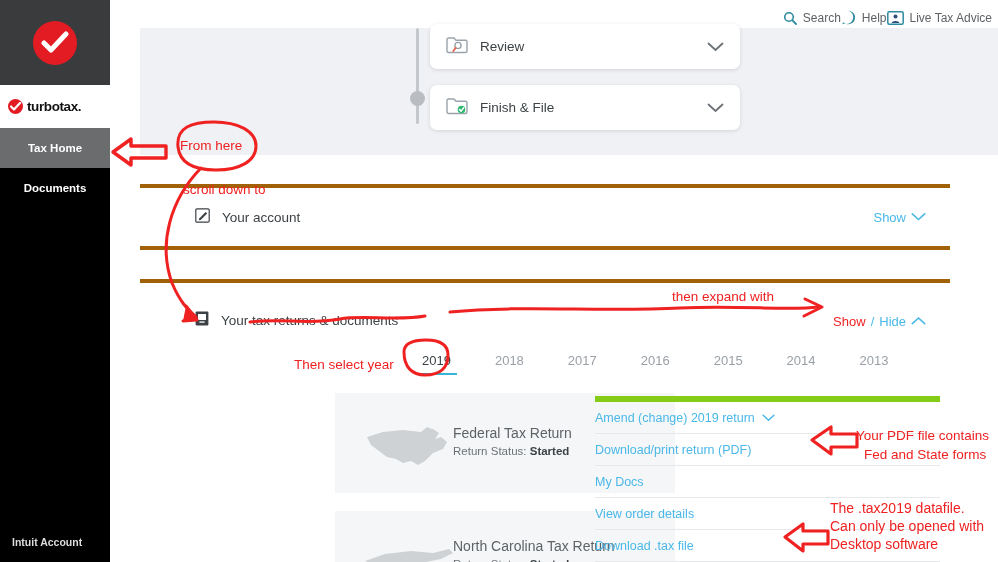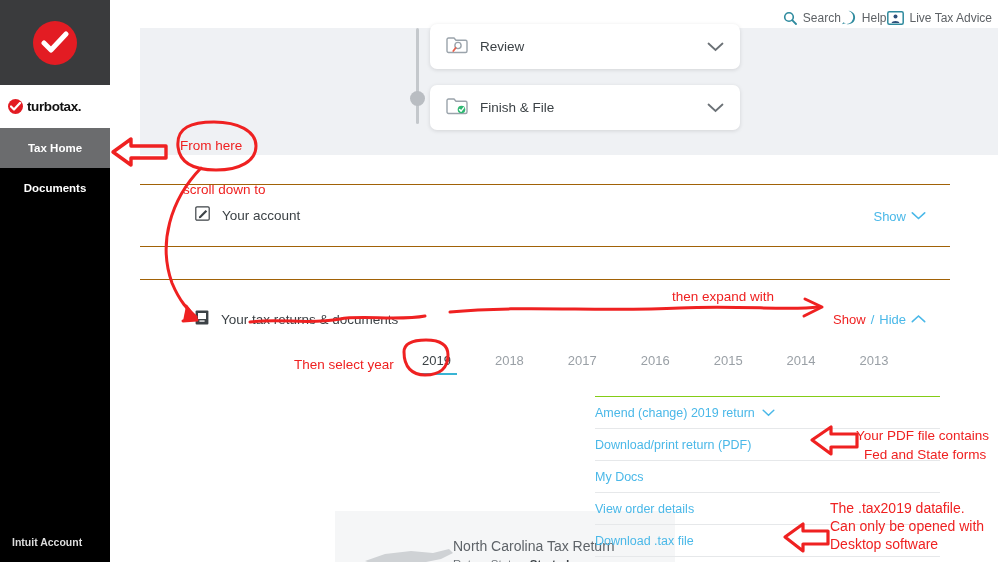--- a/index.html
+++ b/index.html
@@ -43,21 +43,21 @@
   .rail{position:absolute;left:306px;top:0px;width:3px;height:96px;background:#c4c8cc;border-radius:2px;}
   .rail-dot{position:absolute;left:300px;top:63px;width:15px;height:15px;border-radius:50%;background:#b9bdc2;}
 
   
   .card{position:absolute;left:320px;width:310px;height:45px;background:#fff;border-radius:7px;
     box-shadow:0 1px 4px rgba(0,0,0,.12);display:flex;align-items:center;padding:0 16px;box-sizing:border-box;}
   .card .c-label{font-size:13.5px;color:#3c4246;font-weight:normal;margin-left:12px;flex:1;}
   .card .chev{color:#6b7176;}
 
   
-  .row{position:absolute;left:30px;width:810px;border-top:1px solid #a16207;box-sizing:border-box;}
+  .row{position:absolute;left:30px;width:810px;border-top:4px solid #a16207;box-sizing:border-box;}
   .row-inner{display:flex;align-items:center;height:100%;padding-left:55px;box-sizing:border-box;}
   .row-label{font-size:13.5px;color:#3c4246;margin-left:12px;}
   .row-right{position:absolute;right:24px;top:50%;transform:translateY(-50%);
     display:flex;align-items:center;gap:5px;font-size:13px;}
   .lnk-cyan{color:#4ab8e8;cursor:pointer;}
   .lnk-red{color:#ef2121;cursor:pointer;}
   .sep{color:#4ab8e8;}
 
   
   .years{position:absolute;left:400px;top:353px;display:flex;align-items:flex-start;gap:0;}
@@ -69,21 +69,21 @@
   .ret-card{position:absolute;left:225px;width:340px;background:#f5f6f7;}
   .ret-title{font-size:14px;color:#5e6368;}
   .ret-status{font-size:11.5px;color:#6b7176;margin-top:4px;}
   .ret-status b{color:#3c4246;}
   .usmap{position:absolute;}
 
   
   .acts{position:absolute;left:595px;top:396px;width:345px;}
   .act{border-bottom:1px solid #e6e8ea;height:31px;display:flex;align-items:center;
     font-size:12.5px;color:#4ab8e8;cursor:pointer;gap:7px;}
-  .act:first-child{border-top:1px solid #84cc16;}
+  .act:first-child{border-top:6px solid #84cc16;}
 
   
   .anno{position:absolute;left:0;top:0;width:998px;height:562px;pointer-events:none;}
   .atext{position:absolute;color:#ef2121;font-size:13.5px;white-space:nowrap;}
   .atext.sm{font-size:14px;}
 </style>
 </head>
 <body>
 
 <div id="root">
@@ -235,20 +235,36 @@
     <div class="years" style="left:290px;top:325px;">
       <div class="year active"><span>2019</span></div>
       <div class="year"><span>2018</span></div>
       <div class="year"><span>2017</span></div>
       <div class="year"><span>2016</span></div>
       <div class="year"><span>2015</span></div>
       <div class="year"><span>2014</span></div>
       <div class="year"><span>2013</span></div>
     </div>
 
+    <div class="ret-card" style="top:365px;height:100px;">
+      <div class="usmap" style="left:28px;top:30px;">
+        <svg width="90" height="50" viewBox="0 0 90 50" aria-hidden="true">
+          <path d="M4 14 L20 9 L40 7 L58 9 L70 6 L76 10 L72 16 L78 14 L84 19 L80 26
+                   L70 30 L62 38 L55 42 L48 38 L40 40 L33 36 L24 34 L16 28 L8 22 Z" fill="#cfd2d5"></path>
+          <path d="M58 9 L64 4 L69 6 L66 11 Z" fill="#cfd2d5"></path>
+        </svg>
+      </div>
+      <div style="position:absolute;left:118px;top:32px;">
+        <div class="ret-title">Federal Tax Return</div>
+        <div class="ret-status">
+          <span>Return Status:</span>
+          <b>Started</b>
+        </div>
+      </div>
+    </div>
 
     <div class="ret-card" style="top:483px;height:51px;">
       <div class="usmap" style="left:28px;top:34px;">
         <svg width="92" height="28" viewBox="0 0 92 28" aria-hidden="true">
           <path d="M2 16 L22 9 L48 6 L70 8 L86 4 L90 8 L78 14 L58 18 L36 20 L16 21 Z" fill="#cfd2d5"></path>
         </svg>
       </div>
       <div style="position:absolute;left:118px;top:27px;">
         <div class="ret-title">North Carolina Tax Return</div>
         <div class="ret-status">

